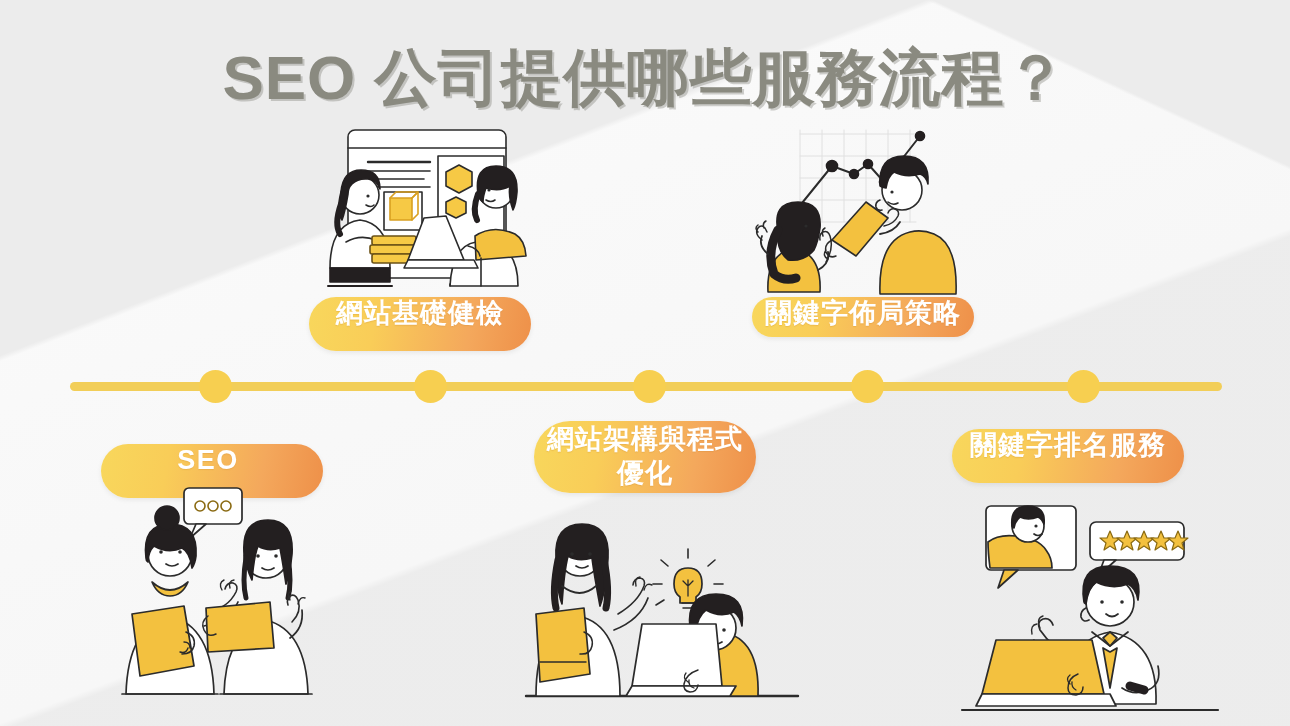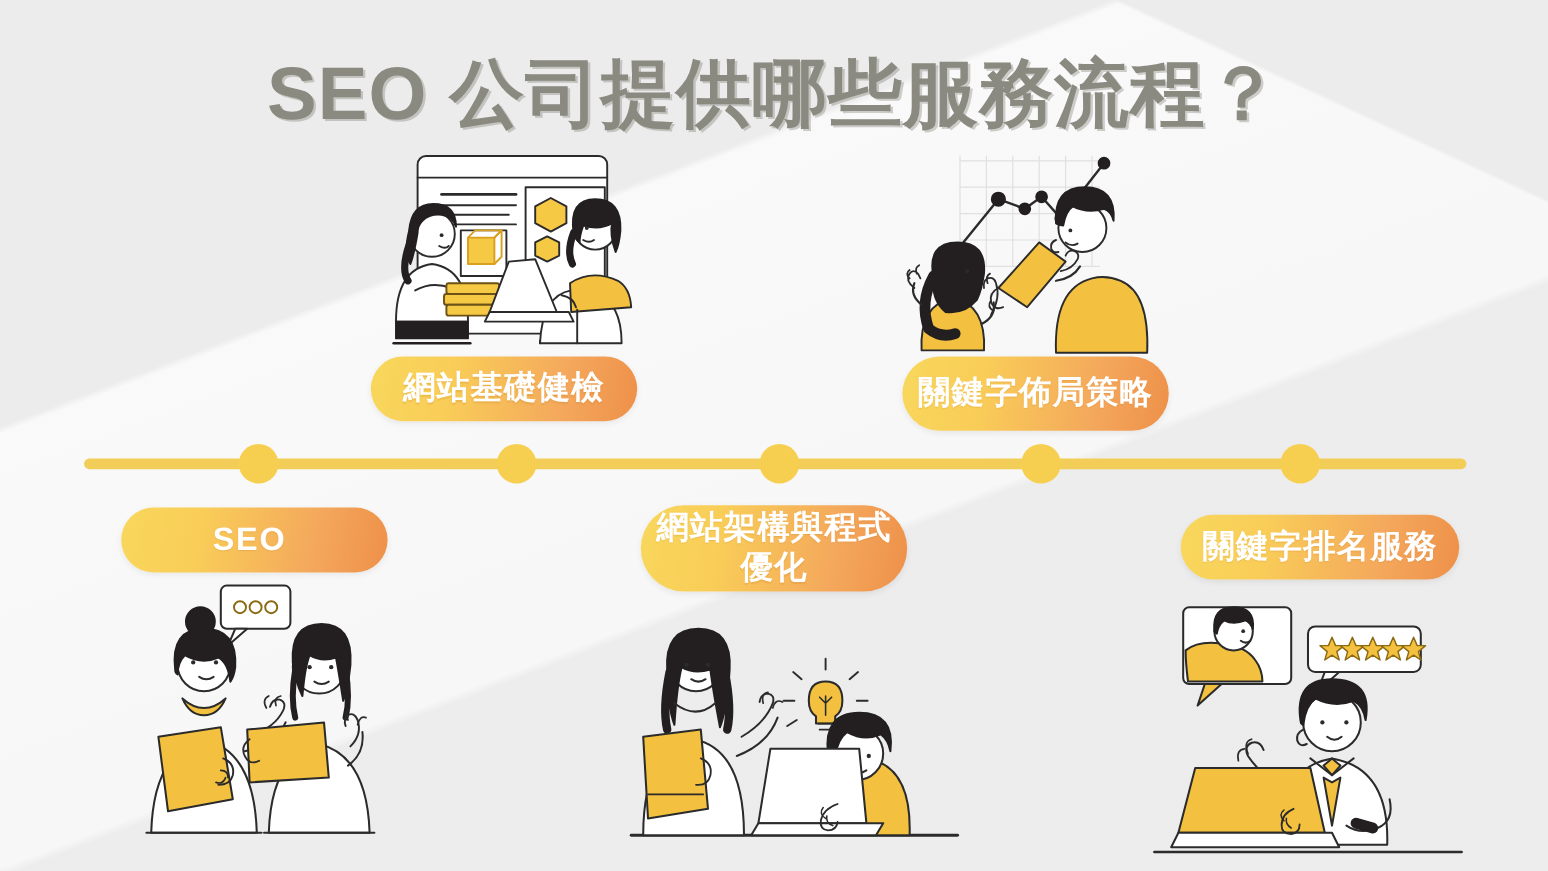--- a/index.html
+++ b/index.html
@@ -38,21 +38,21 @@
 
   
   .timeline{position:absolute;left:70px;top:382px;width:1152px;height:9px;
             background:#f2ce58;border-radius:5px;}
   .tl-dot{position:absolute;width:33px;height:33px;border-radius:50%;
           background:#f7cf50;top:370px;}
 
   
   .pill{
     position:absolute;border-radius:40px;
-    display:flex;align-items:center;justify-content:center;
+    display:flex;justify-content:center;
     color:#ffffff;font-weight:bold;line-height:1.25;text-align:center;
     background:linear-gradient(100deg,#f8d75c 0%,#f9cd58 30%,#f4a85c 72%,#ee9049 100%);
     box-shadow:0 2px 5px rgba(0,0,0,.07);
     font-size:27px;letter-spacing:1px;
     text-shadow:0 1px 1px rgba(200,130,40,.25);
   }
   .pill .lat{font-family:"Liberation Sans",sans-serif;letter-spacing:1.5px;}
 
   
   .illu{position:absolute;}
@@ -73,35 +73,35 @@
   <div class="tl-dot" style="left:199px"></div>
   <div class="tl-dot" style="left:414px"></div>
   <div class="tl-dot" style="left:633px"></div>
   <div class="tl-dot" style="left:851px"></div>
   <div class="tl-dot" style="left:1067px"></div>
 
   <div class="pill" style="left:309px;top:297px;width:222px;height:54px;">
     <span>網站基礎健檢</span>
   </div>
 
-  <div class="pill" style="left:752px;top:297px;width:222px;height:62px;">
+  <div class="pill" style="left:752px;top:297px;width:222px;height:40px;">
     <span>關鍵字佈局策略</span>
   </div>
 
-  <div class="pill" style="left:101px;top:423px;width:222px;height:54px;">
+  <div class="pill" style="left:101px;top:444px;width:222px;height:54px;">
     <span class="lat">SEO</span>
     <span style="width:8px"></span>
   </div>
 
   <div class="pill" style="left:534px;top:421px;width:222px;height:72px;flex-direction:column;">
     <span>網站架構與程式</span>
     <span>優化</span>
   </div>
 
-  <div class="pill" style="left:984px;top:429px;width:232px;height:54px;">
+  <div class="pill" style="left:952px;top:429px;width:232px;height:54px;">
     <span>關鍵字排名服務</span>
   </div>
 
   <div class="illu" style="left:300px;top:118px;">
     <svg width="280" height="180" viewBox="0 0 280 180">
       <g fill="none" stroke="#2b2b2b" stroke-width="1.6" stroke-linejoin="round" stroke-linecap="round">
 
         <rect x="48" y="12" width="158" height="148" rx="7" fill="#ffffff"></rect>
         <line x1="48" y1="30" x2="206" y2="30"></line>
         <line x1="68" y1="44" x2="130" y2="44" stroke-width="2.4"></line>

